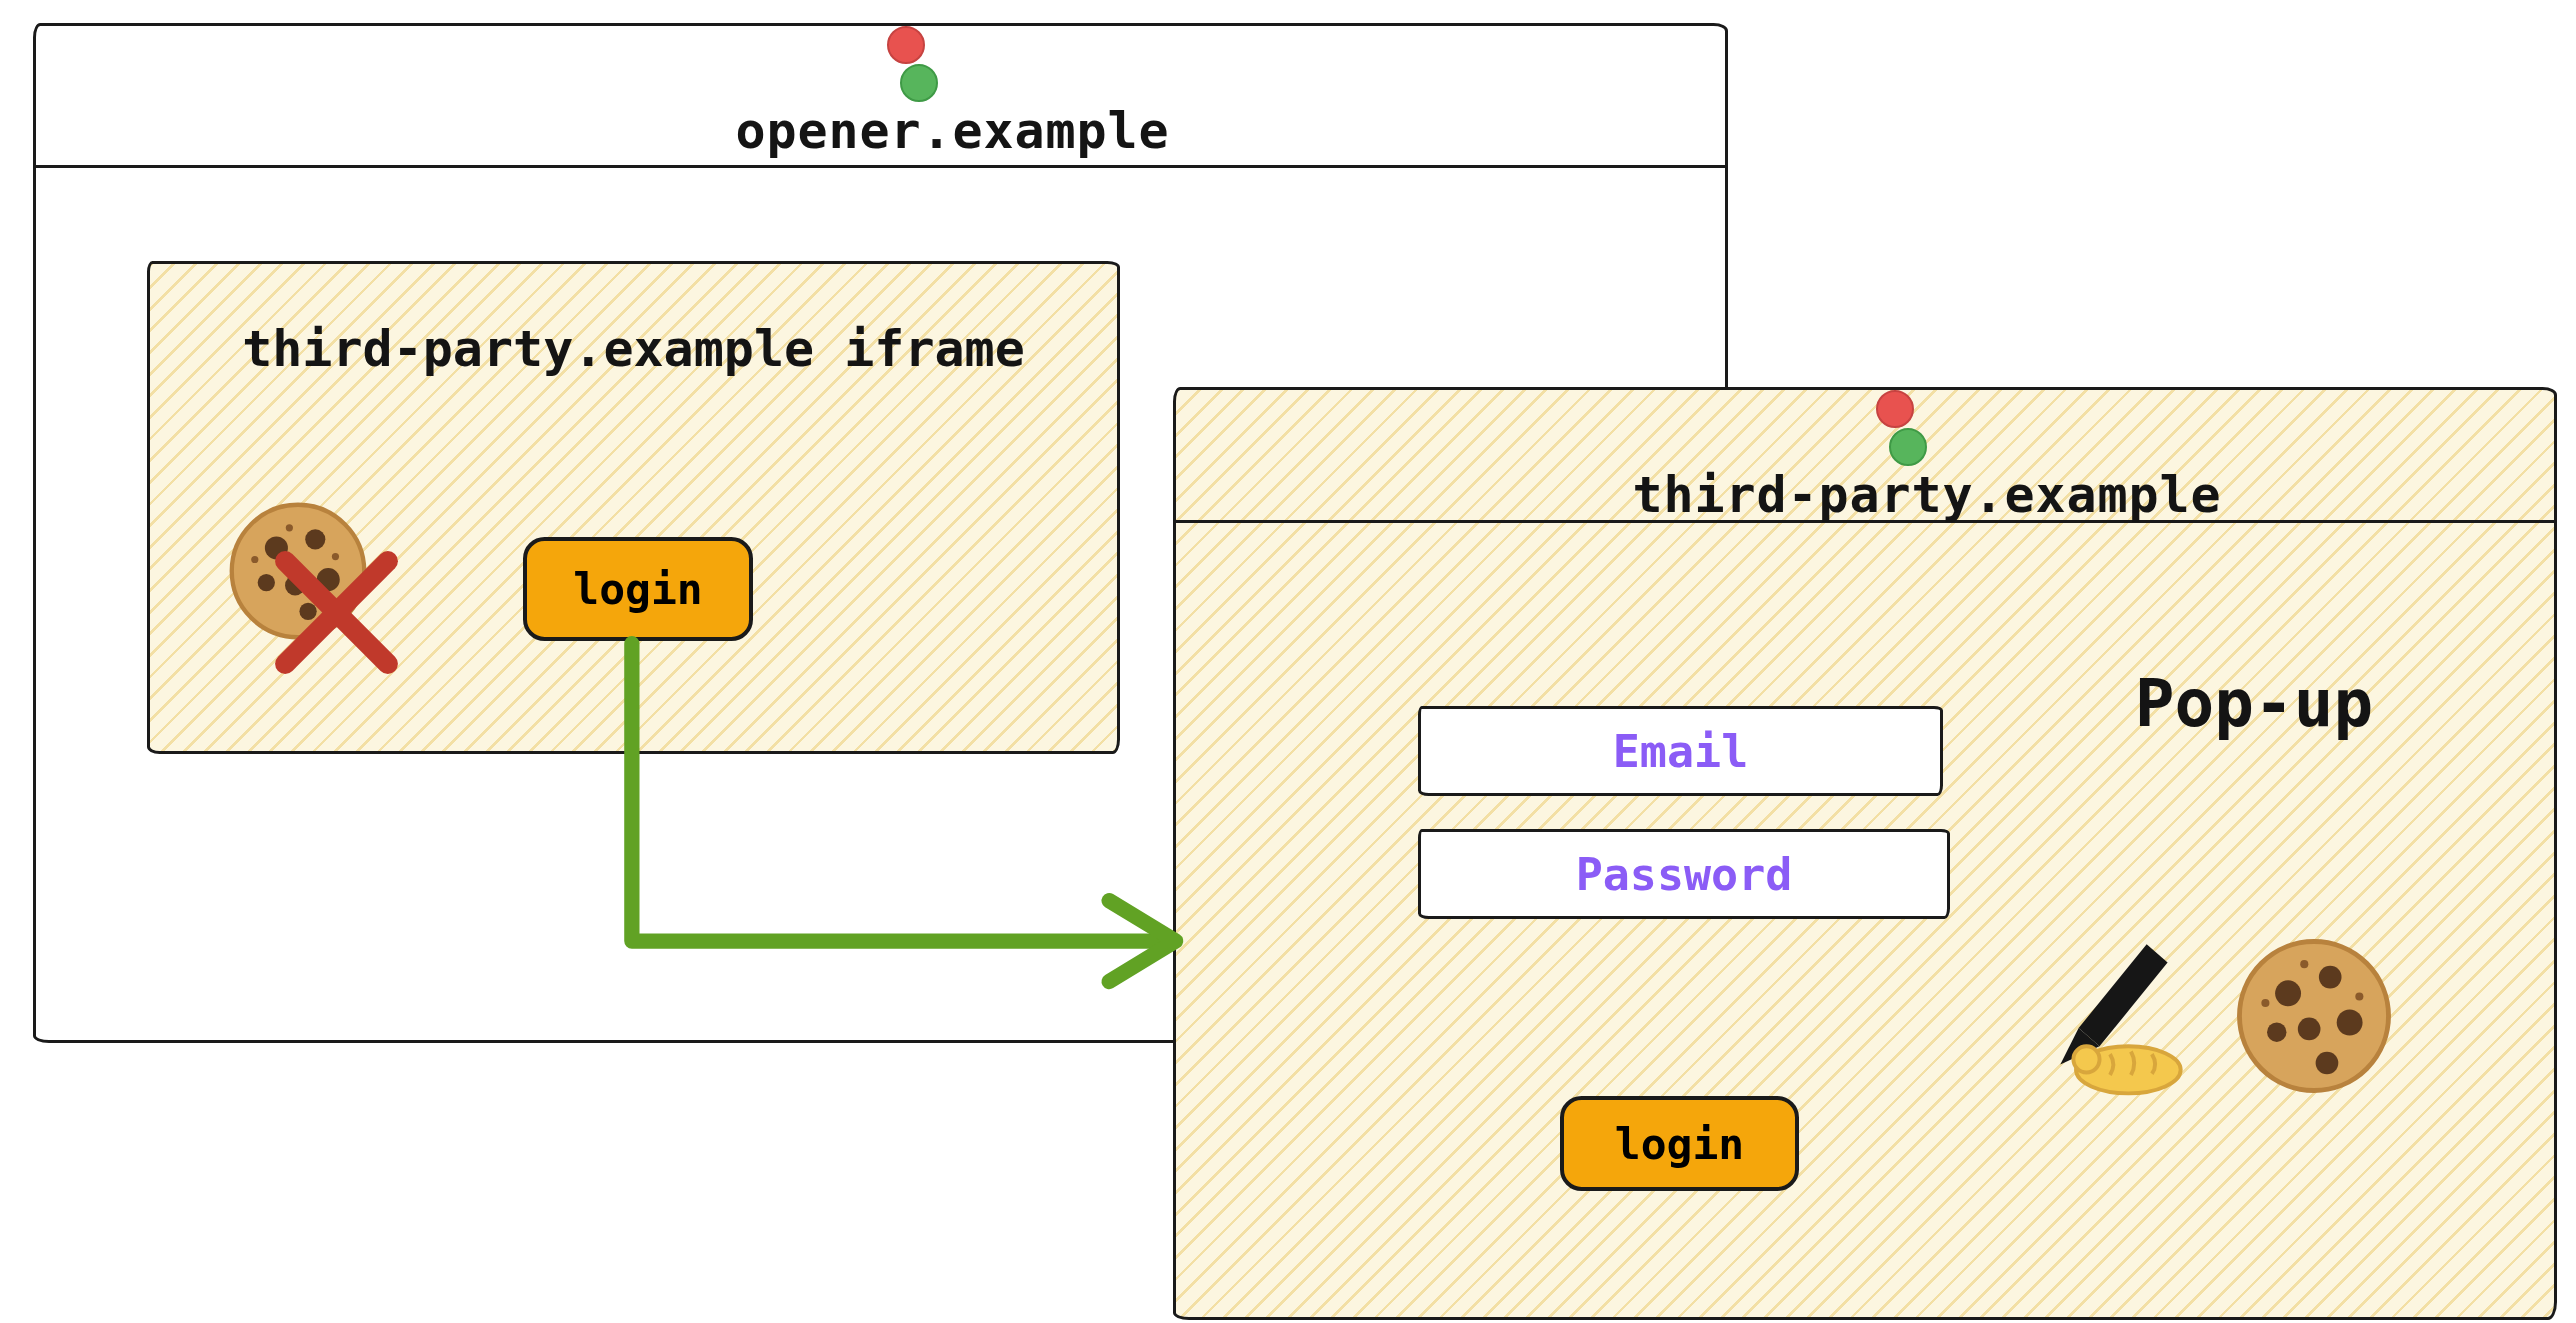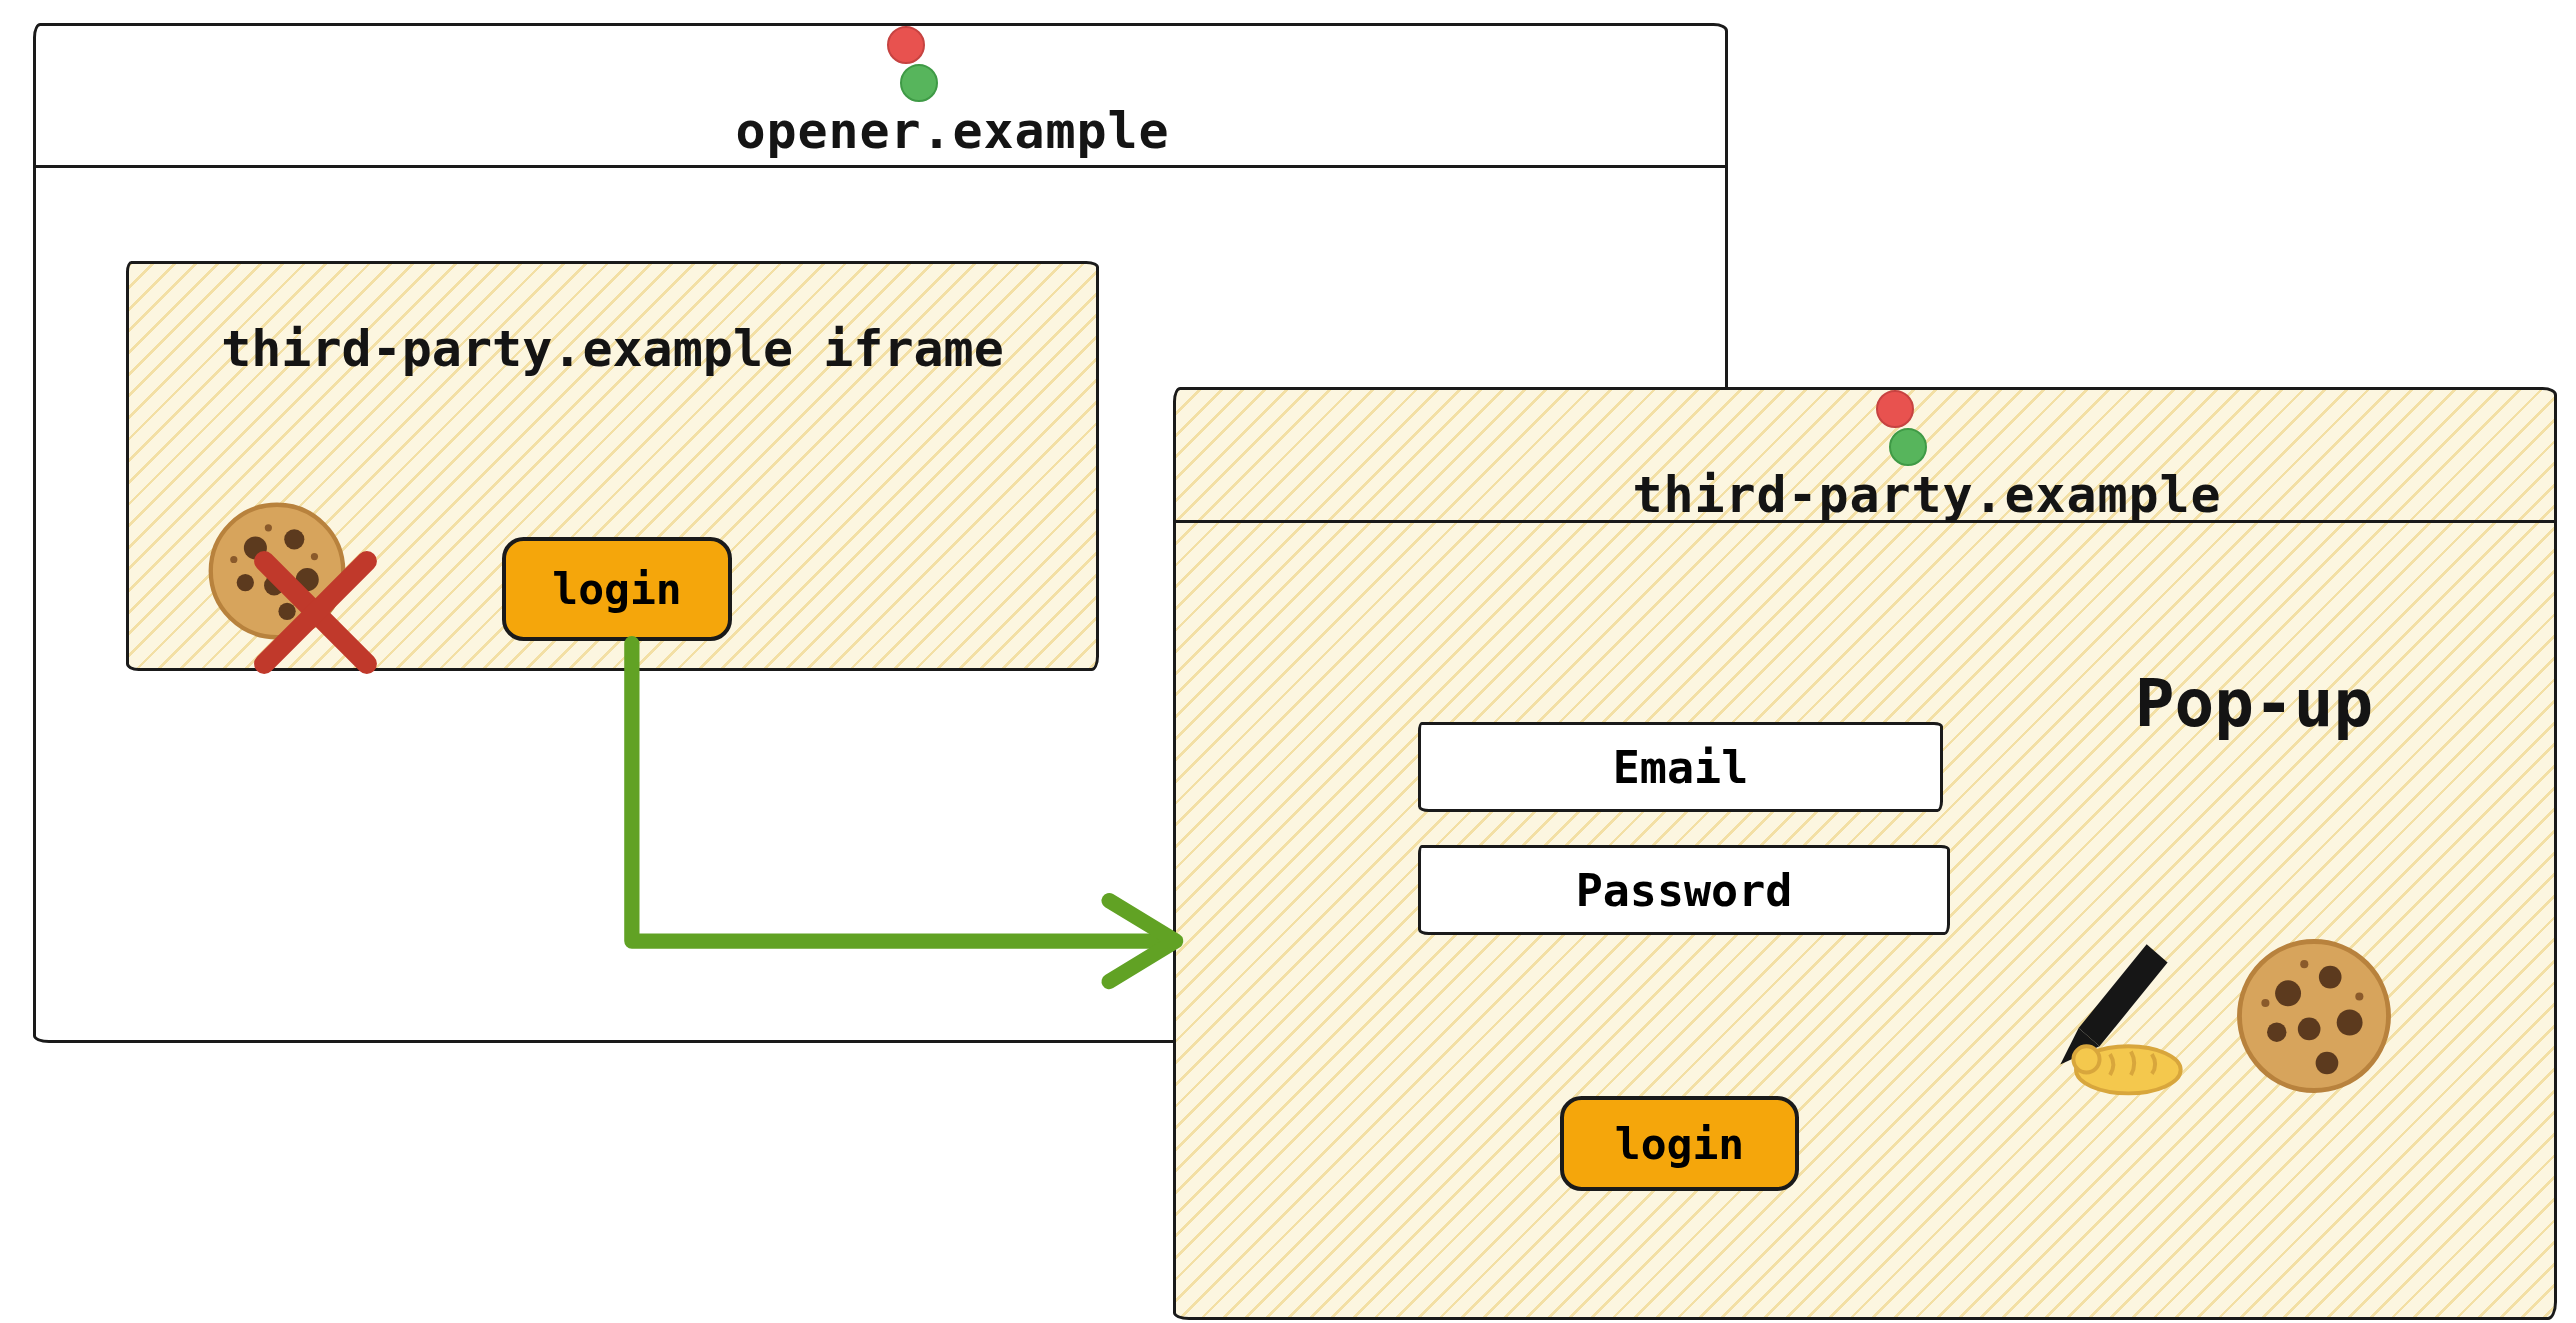--- a/index.html
+++ b/index.html
@@ -36,21 +36,21 @@
 
   .dot { width:38px; height:38px; border-radius:50%; flex:0 0 auto; }
   .dot.red   { background:#e8524f; border:2.7px solid #c64341; }
   .dot.green { background:#57b55c; border:2.7px solid #3f9a46; margin-left:26px; }
 
   .win-title { font-weight:bold; font-size:50px; letter-spacing:0.9px; margin-left:94px; white-space:nowrap; }
   .window.popup .win-title { margin-left:65px; }
 
   
   .iframe-box {
-    position:absolute; left:90px; top:235px; width:973px; height:410px;
+    position:absolute; left:111px; top:235px; width:973px; height:493px;
     border:3.6px solid #1a1a1a;
     border-radius:5.4px 12.6px 7.2px 12.6px / 10.8px 6.3px 14.4px 7.2px;
   }
   .iframe-title {
     position:absolute; left:0; top:56px; width:100%;
     text-align:center; font-weight:bold; font-size:50px; white-space:nowrap;
   }
 
   .cookie-wrap { position:absolute; width:144px; height:144px; }
   .cookie-wrap.blocked { left:76px; top:235px; }
@@ -77,21 +77,21 @@
     position:absolute; left:952px; top:153px; width:252px;
     text-align:center; font-weight:bold; font-size:66px; line-height:56px;
   }
 
   .field {
     position:absolute;
     display:flex; align-items:center; justify-content:center;
     background:#ffffff;
     border:3.6px solid #1a1a1a;
     border-radius:3.6px 9px 5.4px 10.8px / 9px 4.5px 10.8px 5.4px;
-    font-weight:bold; font-size:45px; color:#000000;margin-top:16px;
+    font-weight:bold; font-size:45px; color:#8b5cf6;
   }
   .field.email    { left:242px; top:183px; width:525px; height:90px; }
   .field.password { left:242px; top:306px; width:532px; height:90px; }
 
   .icon-group { position:absolute; left:866px; top:412px; width:360px; height:171px; }
   .hand-icon   { position:absolute; left:0; top:3.6px; width:157px; height:157px; }
   .cookie-icon { position:absolute; left:191px; top:0; width:162px; height:162px; }
 
   
   .arrow-overlay {

